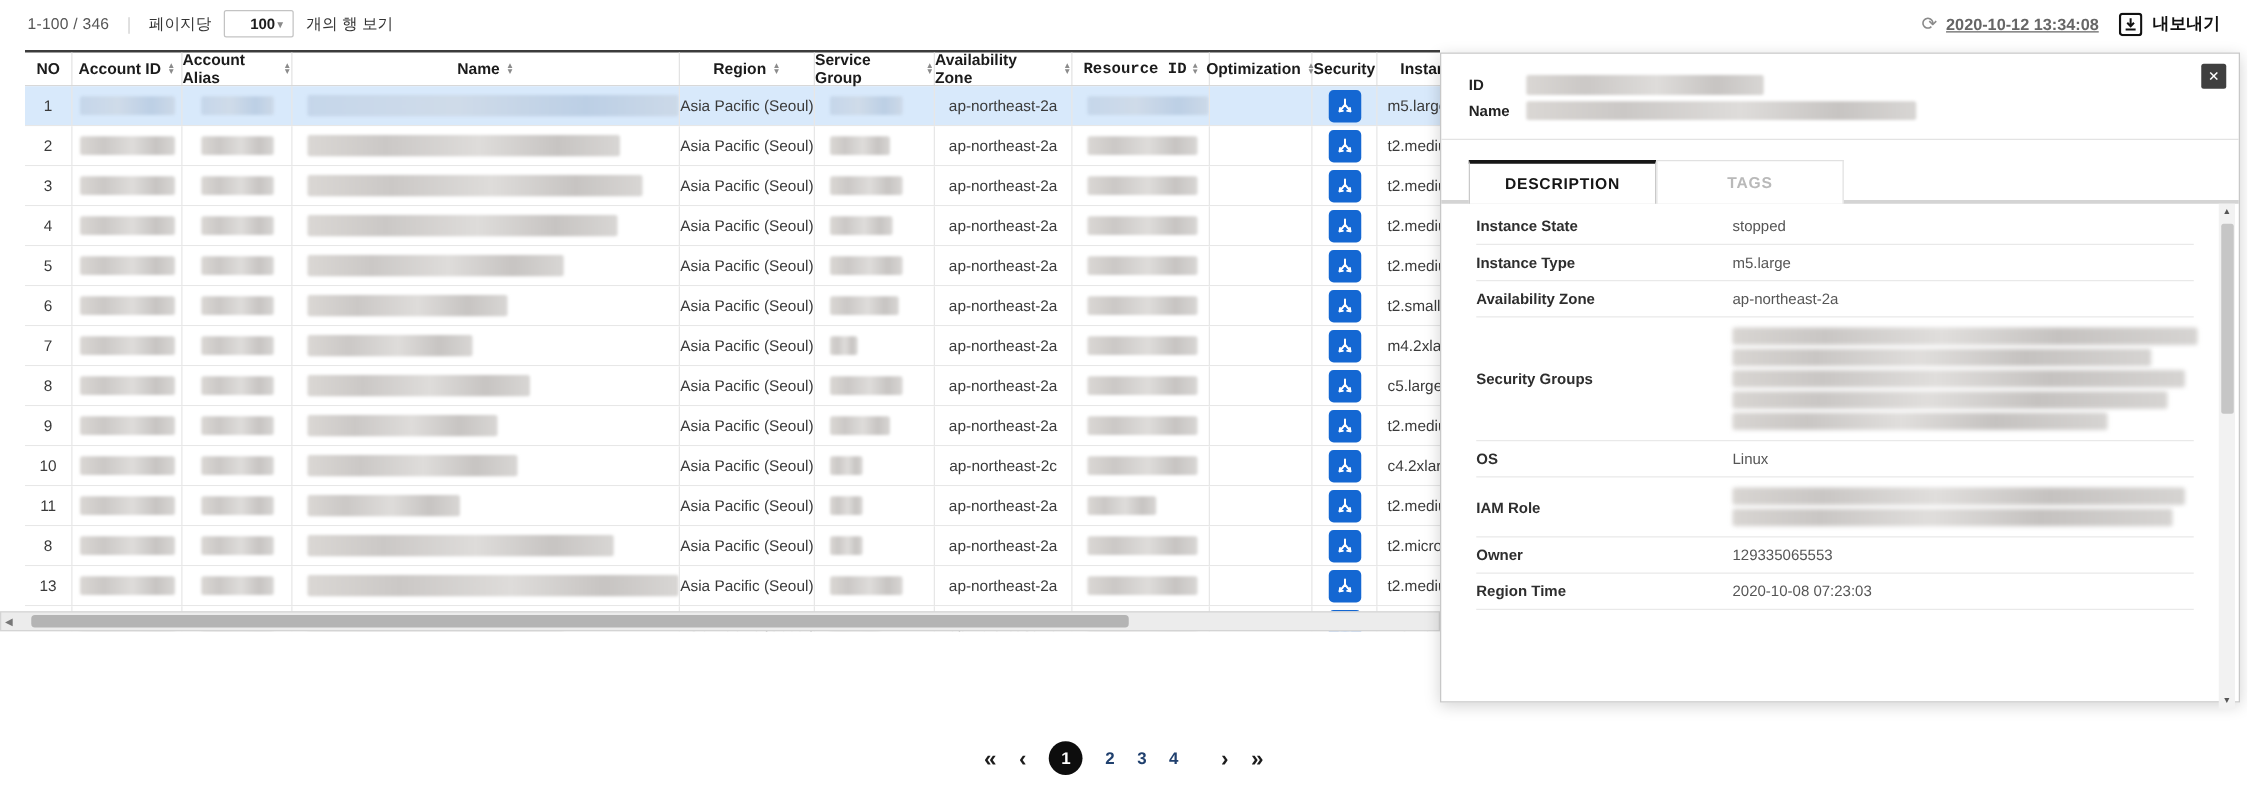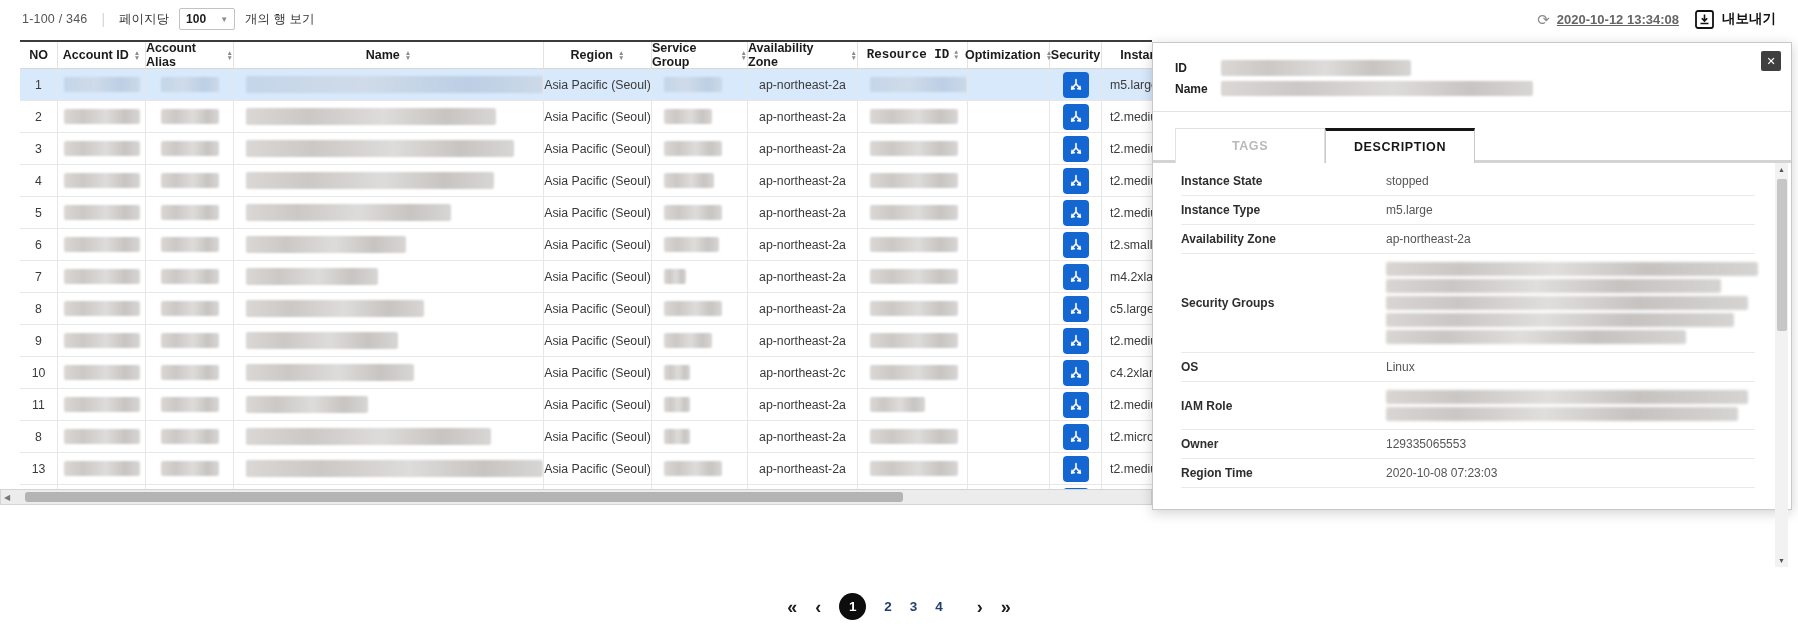--- a/index.html
+++ b/index.html
@@ -6,21 +6,21 @@
   body { font-family: "Liberation Sans", sans-serif; background: #fff; }
   .page { position: relative; width: 1798px; height: 633px; background: #fff; overflow: hidden; }
 
   
   .toolbar { position: absolute; top: 0; left: 0; right: 0; height: 38px;
              display: flex; align-items: center; justify-content: space-between; padding: 0 22px; }
   .tleft { display: flex; align-items: center; gap: 10px; font-size: 12.5px; color: #444; }
   .range { color: #555; letter-spacing: .2px; }
   .vsep { color: #d5d5d5; font-size: 14px; margin: 0 4px; }
   .pp-label { color: #333; }
-  .pp-select { display: inline-flex; align-items: center; justify-content: space-between;
+  .pp-select { display: inline-flex; align-items: center; justify-content: flex-end;
                width: 56px; height: 22px; border: 1px solid #c3c3c3; border-radius: 2px;
                background: #fff; padding: 0 6px; cursor: pointer; }
   .pp-select b { font-size: 12px; color: #1d1d1d; }
   .pp-caret { font-size: 8px; color: #8a8a8a; }
   .tright { display: flex; align-items: center; gap: 16px; }
   .refresh-wrap { display: flex; align-items: center; gap: 7px; cursor: pointer; }
   .refresh-ico { color: #8a8a8a; font-size: 15px; line-height: 1; }
   .timestamp { font-size: 13px; font-weight: bold; color: #666; text-decoration: underline; }
   .export-btn { display: flex; align-items: center; gap: 8px; cursor: pointer;
                 font-size: 13.5px; font-weight: bold; color: #101010; background: none; border: none; }
@@ -44,21 +44,21 @@
              display: flex; align-items: center; justify-content: center; cursor: pointer; }
 
   
   .hscroll { position: absolute; left: 0; top: 489px; width: 1152px; height: 16px;
              background: #ececec; border: 1px solid #d4d4d4; }
   .harrow { position: absolute; left: 3px; top: 3px; font-size: 8px; color: #777; cursor: pointer; }
   .hthumb { position: absolute; left: 24px; top: 2px; width: 878px; height: 10px;
             background: #b4b4b4; border-radius: 3px; cursor: grab; }
 
   
-  .panel { position: absolute; left: 1152px; top: 42px; width: 640px; height: 468px;
+  .panel { position: absolute; left: 1152px; top: 42px; width: 640px; height: 520px;
            background: #fff; border: 1px solid #c8c8c8; box-shadow: 0 3px 12px rgba(0,0,0,.18); }
   .p-head { position: relative; padding: 12px 22px 10px; border-bottom: 1px solid #e3e3e3; }
   .p-row { display: flex; align-items: center; margin: 5px 0; }
   .p-label { width: 46px; font-size: 12px; font-weight: bold; color: #222; }
   .id-blk { width: 190px; height: 16px; }
   .name-blk { width: 312px; height: 15px; }
   .close-btn { position: absolute; top: 8px; right: 10px; width: 20px; height: 20px;
                background: #3f3f3f; color: #fff; border: none; border-radius: 2px;
                display: flex; align-items: center; justify-content: center; font-size: 11px; cursor: pointer; }
   .tabs { display: flex; align-items: flex-end; padding: 16px 22px 0; border-bottom: 3px solid #d4d4d4; }
@@ -628,22 +628,22 @@
       </div>
       <div class="p-row">
         <span class="p-label">Name</span>
         <span class="red name-blk"></span>
       </div>
       <button class="close-btn">
         <span>✕</span>
       </button>
     </div>
     <div class="tabs">
+      <div class="tab active">DESCRIPTION</div>
       <div class="tab inactive">TAGS</div>
-      <div class="tab active">DESCRIPTION</div>
     </div>
     <div class="fields" id="fields">
         <div class="f-row">
           <span class="f-label">Instance State</span>
           <span class="f-value">stopped</span>
         </div>
         <div class="f-row">
           <span class="f-label">Instance Type</span>
           <span class="f-value">m5.large</span>
         </div>

